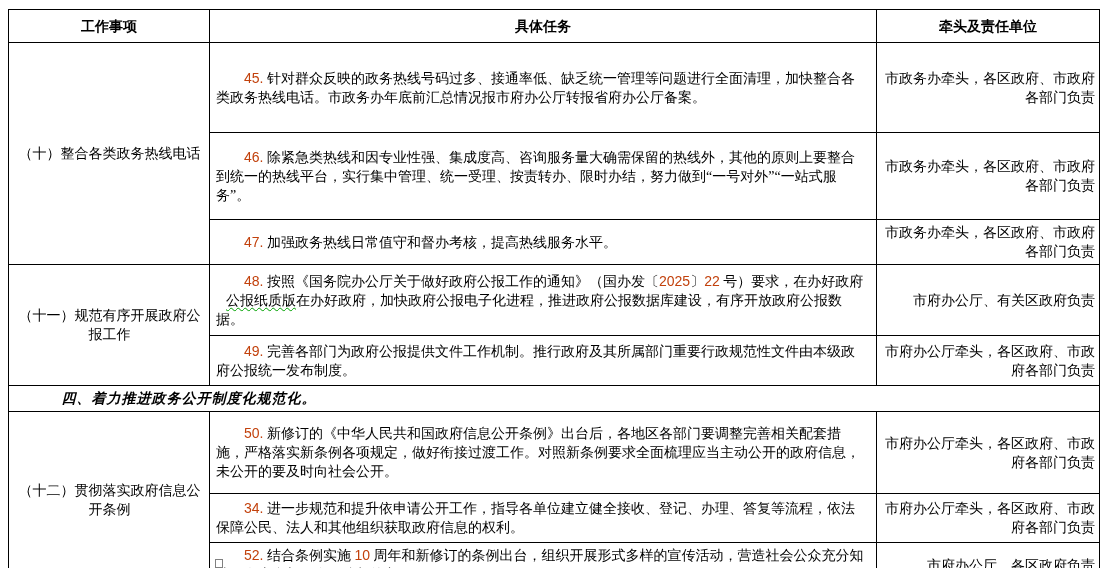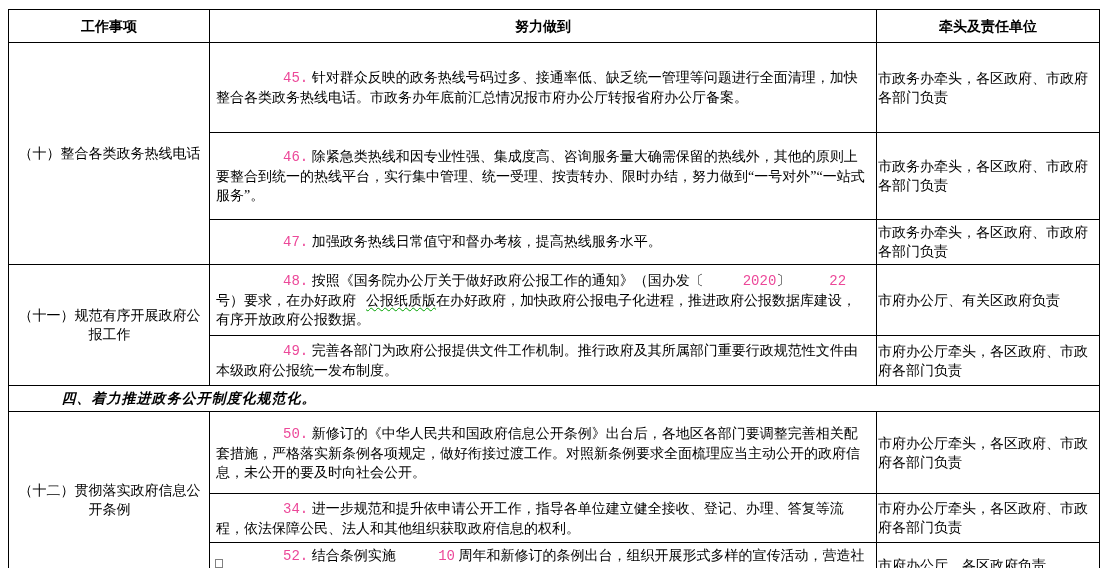--- a/index.html
+++ b/index.html
@@ -35,41 +35,41 @@
     text-align:center;
     margin-top:44px;
   }
   td.task-cell{
     padding:3px 8px 3px 6px;
     text-indent:2em;
     text-align:left;
   }
   td.unit-cell{
     padding:3px 4px 3px 1px;
-    text-align:left;
+    text-align:right;
   }
   tr.section-row td{
     height:23px;
     padding:1px 4px 1px 16px;
     text-indent:2.6em;
     font-weight:bold;
     font-style:italic;
     letter-spacing:1px;
   }
   
   tr.r45 td{height:83px;}
   tr.r46 td{height:80px;}
   tr.r47 td{height:38px;}
   tr.r48 td{height:64px;}
   tr.r49 td{height:43px;}
   tr.r50 td{height:75px;}
   tr.r51 td{height:42px;}
   tr.r52 td{height:35px;}
   
-  .num{color:#ec4899;font-family:Liberation Mono, monospace;margin-left:39px;}
+  .num{color:#c2410c;font-family:Liberation Sans, sans-serif;}
   
   .wavy{
     text-decoration:underline;
     text-decoration-style:wavy;
     text-decoration-color:#00a000;
     text-decoration-thickness:1px;
     text-underline-offset:2px;
     margin-left:10px;
   }
   .footer-mark{
@@ -88,21 +88,21 @@
   <table class="doc-table">
     <colgroup>
       <col style="width:201px">
       <col style="width:667px">
       <col style="width:223px">
     </colgroup>
 
     <tbody>
         <tr>
       <th>工作事项</th>
-      <th>努力做到</th>
+      <th>具体任务</th>
       <th>牵头及责任单位</th>
     </tr>
 
     <tr class="r45">
       <td class="item-cell" rowspan="3">（十）整合各类政务热线电话</td>
       <td class="task-cell js-num"><span class="num">45.</span> 针对群众反映的政务热线号码过多、接通率低、缺乏统一管理等问题进行全面清理，加快整合各类政务热线电话。市政务办年底前汇总情况报市府办公厅转报省府办公厅备案。</td>
       <td class="unit-cell">市政务办牵头，各区政府、市政府各部门负责</td>
     </tr>
 
     <tr class="r46">
@@ -110,21 +110,21 @@
       <td class="unit-cell">市政务办牵头，各区政府、市政府各部门负责</td>
     </tr>
 
     <tr class="r47">
       <td class="task-cell js-num"><span class="num">47.</span> 加强政务热线日常值守和督办考核，提高热线服务水平。</td>
       <td class="unit-cell">市政务办牵头，各区政府、市政府各部门负责</td>
     </tr>
 
     <tr class="r48">
       <td class="item-cell" rowspan="2">（十一）规范有序开展政府公报工作</td>
-      <td class="task-cell"><span class="js-num"><span class="num">48.</span> 按照《国务院办公厅关于做好政府公报工作的通知》（国办发〔<span class="num">2020</span>〕<span class="num">22</span> 号）要求，在办好政府</span><span class="wavy">公报纸质版</span><span class="js-num">在办好政府，加快政府公报电子化进程，推进政府公报数据库建设，有序开放政府公报数据。</span></td>
+      <td class="task-cell"><span class="js-num"><span class="num">48.</span> 按照《国务院办公厅关于做好政府公报工作的通知》（国办发〔<span class="num">2025</span>〕<span class="num">22</span> 号）要求，在办好政府</span><span class="wavy">公报纸质版</span><span class="js-num">在办好政府，加快政府公报电子化进程，推进政府公报数据库建设，有序开放政府公报数据。</span></td>
       <td class="unit-cell">市府办公厅、有关区政府负责</td>
     </tr>
 
     <tr class="r49">
       <td class="task-cell js-num"><span class="num">49.</span> 完善各部门为政府公报提供文件工作机制。推行政府及其所属部门重要行政规范性文件由本级政府公报统一发布制度。</td>
       <td class="unit-cell">市府办公厅牵头，各区政府、市政府各部门负责</td>
     </tr>
 
     <tr class="section-row">
       <td colspan="3">四、着力推进政务公开制度化规范化。</td>

